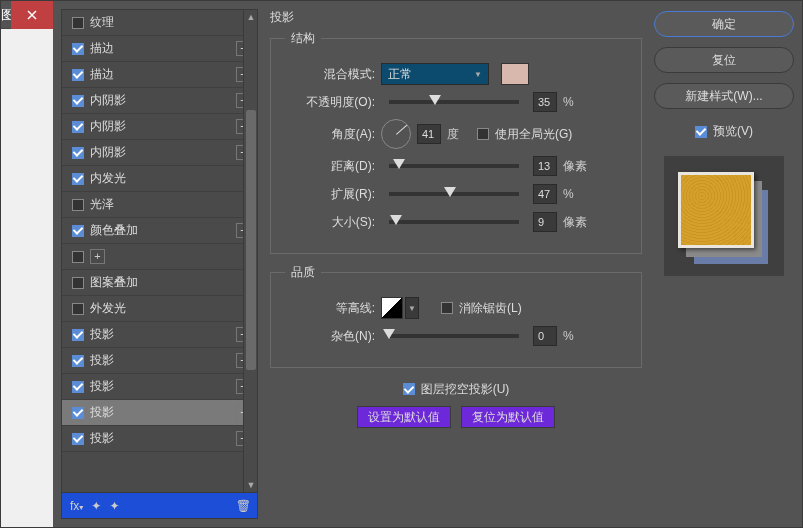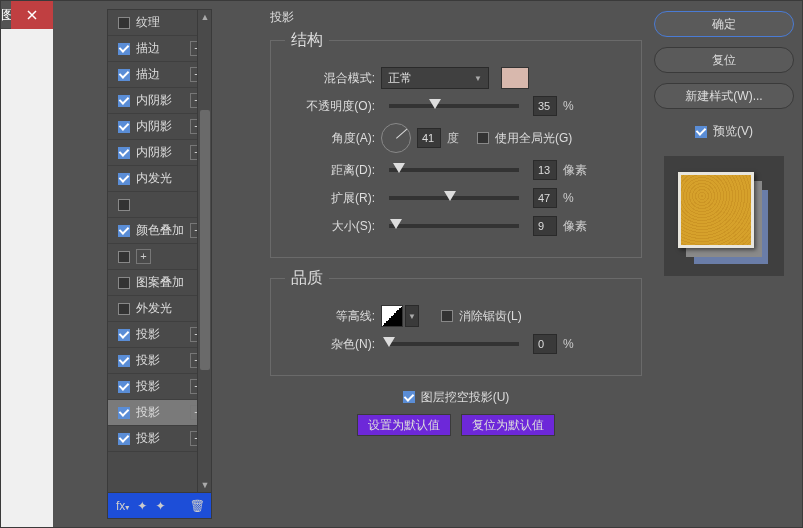--- a/index.html
+++ b/index.html
@@ -3,42 +3,42 @@
 <meta charset="utf-8">
 <style>
   * { box-sizing: border-box; margin: 0; padding: 0; }
   body { font-family: "Microsoft YaHei", sans-serif; background: #f0f0f0; }
   .window { width: 803px; height: 528px; border: 1px solid #3a3a3a; position: relative; display: flex; flex-direction: row; }
   .titlebar { height: 28px; background: #535353; display: flex; align-items: center; justify-content: center; position: relative; border-bottom: 1px solid #454545; }
   .title { color: #fff; font-size: 13px; }
   .close-btn { position: absolute; right: 0; top: 0; width: 42px; height: 28px; background: #c03f41; color: #fff; display: flex; align-items: center; justify-content: center; font-size: 13px; }
   .close-btn svg { width: 10px; height: 10px; }
   .body { flex: 1; background: #535353; display: flex; padding: 8px; gap: 12px; }
-  .left-col { width: 197px; display: flex; flex-direction: column; align-items: center; }
+  .left-col { width: 197px; display: flex; flex-direction: column; }
   .effects-list { flex: 1; background: #4a4a4a; border: 1px solid #3a3a3a; overflow-y: hidden; position: relative; }
   .effects-rows { overflow: hidden; }
   .effect-row { height: 26px; display: flex; align-items: center; padding: 0 6px 0 10px; color: #ddd; font-size: 12px; border-bottom: 1px solid #3f3f3f; gap: 6px; }
   .effect-row.selected { background: #7a7a7a; }
   .chk { width: 12px; height: 12px; border: 1px solid #888; background: #333; display: inline-flex; align-items: center; justify-content: center; flex-shrink:0;}
   .chk.on { background: #5a8dd6; border-color:#5a8dd6; }
   .chk.on::after { content:""; width:4px; height:7px; border:solid #fff; border-width:0 2px 2px 0; transform: rotate(45deg); margin-top:-2px;}
   .effect-label { flex: 1; }
   .plus-box { width: 15px; height: 15px; border: 1px solid #777; display:flex; align-items:center; justify-content:center; color:#ccc; font-size:11px; line-height:1; }
   .footer-row { height: 26px; display: flex; align-items: center; padding: 0 6px 0 8px; color:#ccc; border-top:1px solid #3a3a3a; background: #1d4ed8; gap:8px;}
   .footer-icn { color:#ccc; font-size:12px; }
   .scrollbar { position:absolute; right:0; top:0; width:14px; height: calc(100% - 26px); background:#4a4a4a; border-left:1px solid #3a3a3a;}
   .scroll-arrow { width:14px; height:14px; color:#aaa; font-size:9px; display:flex; align-items:center; justify-content:center;}
   .scroll-thumb { position:absolute; left:2px; top:100px; width:10px; height:260px; background:#6a6a6a; border-radius:2px; }
   .mid-col { flex: 1; color:#ddd; font-size:12px; }
   .section-title { font-size:12px; color:#ddd; margin-bottom:4px; }
   fieldset.panel { border:1px solid #6a6a6a; padding:10px 14px 14px 14px; margin-bottom:10px; }
-  fieldset.panel > legend { padding: 0 6px; color:#ddd; font-size:16px; }
+  fieldset.panel > legend { padding: 0 6px; color:#ddd; font-size:12px; }
   .formrow { display:flex; align-items:center; margin:6px 0; gap:6px; min-height:22px;}
   .lbl { width: 90px; text-align: right; color:#ddd; }
-  .select { height:22px; background:#404040; border:1px solid #2a2a2a; color:#ddd; display:flex; align-items:center; padding:5px 6px; min-width:108px; justify-content:space-between; }
+  .select { height:22px; background:#0c4a6e; border:1px solid #2a2a2a; color:#ddd; display:flex; align-items:center; padding:5px 6px; min-width:108px; justify-content:space-between; }
   .select-caret { color:#aaa; font-size:8px; }
   .swatch { width:28px; height:22px; background:#d8b8ad; border:1px solid #333; margin-left:6px;}
   .slider { flex:1; height:4px; background:#333; position:relative; margin:0 8px; max-width:130px;}
   .slider-thumb { position:absolute; top:-5px; width:0; height:0; border-left:6px solid transparent; border-right:6px solid transparent; border-top:10px solid #ddd; transform: translateX(-6px);}
   .numbox { width:24px; height:20px; background:#3a3a3a; border:1px solid #2a2a2a; color:#ddd; display:flex; align-items:center; justify-content:flex-start; padding:0 4px; font-size:11px;}
   .unit { color:#ccc; min-width:24px; }
   .angle { width:30px; height:30px; border:1px solid #888; border-radius:50%; position:relative; }
   .angle-hand { position:absolute; left:50%; top:50%; width:14px; height:1px; background:#ddd; transform-origin: 0 0; transform: rotate(-41deg); }
   .contour { width:22px; height:22px; background: linear-gradient(135deg, #fff 0%, #fff 50%, #000 50%, #000 100%); border:1px solid #333;}
   .contour-wrap { display:flex; align-items:center; gap:2px;}
@@ -102,20 +102,21 @@
               <span class="chk on"></span>
               <span class="effect-label">内阴影</span>
               <span class="plus-box">+</span>
             </div>
             <div class="effect-row">
               <span class="chk on"></span>
               <span class="effect-label">内发光</span>
             </div>
             <div class="effect-row">
               <span class="chk"></span>
+              <span class="effect-label">光泽</span>
             </div>
             <div class="effect-row">
               <span class="chk on"></span>
               <span class="effect-label">颜色叠加</span>
               <span class="plus-box">+</span>
             </div>
             <div class="effect-row">
               <span class="chk"></span>
               <span class="plus-box">+</span>
             </div>

